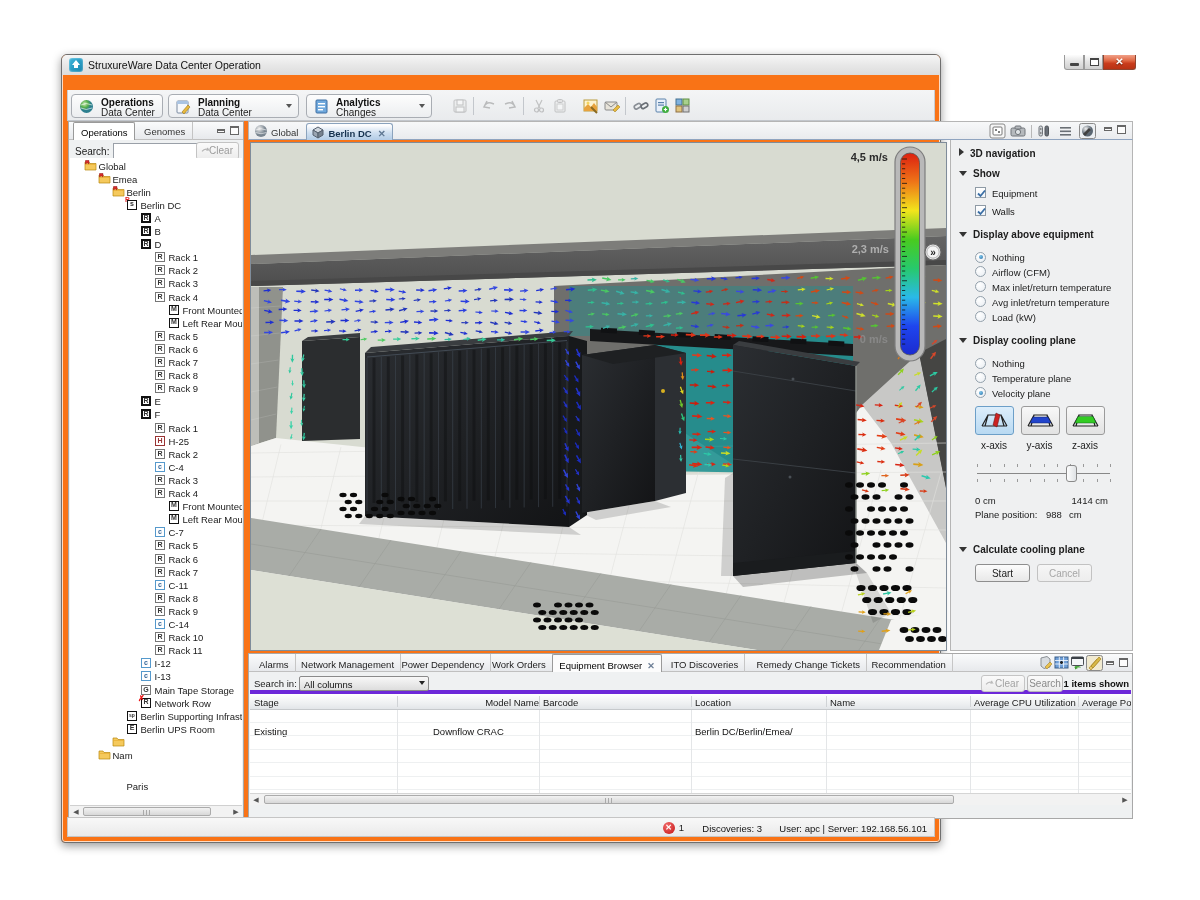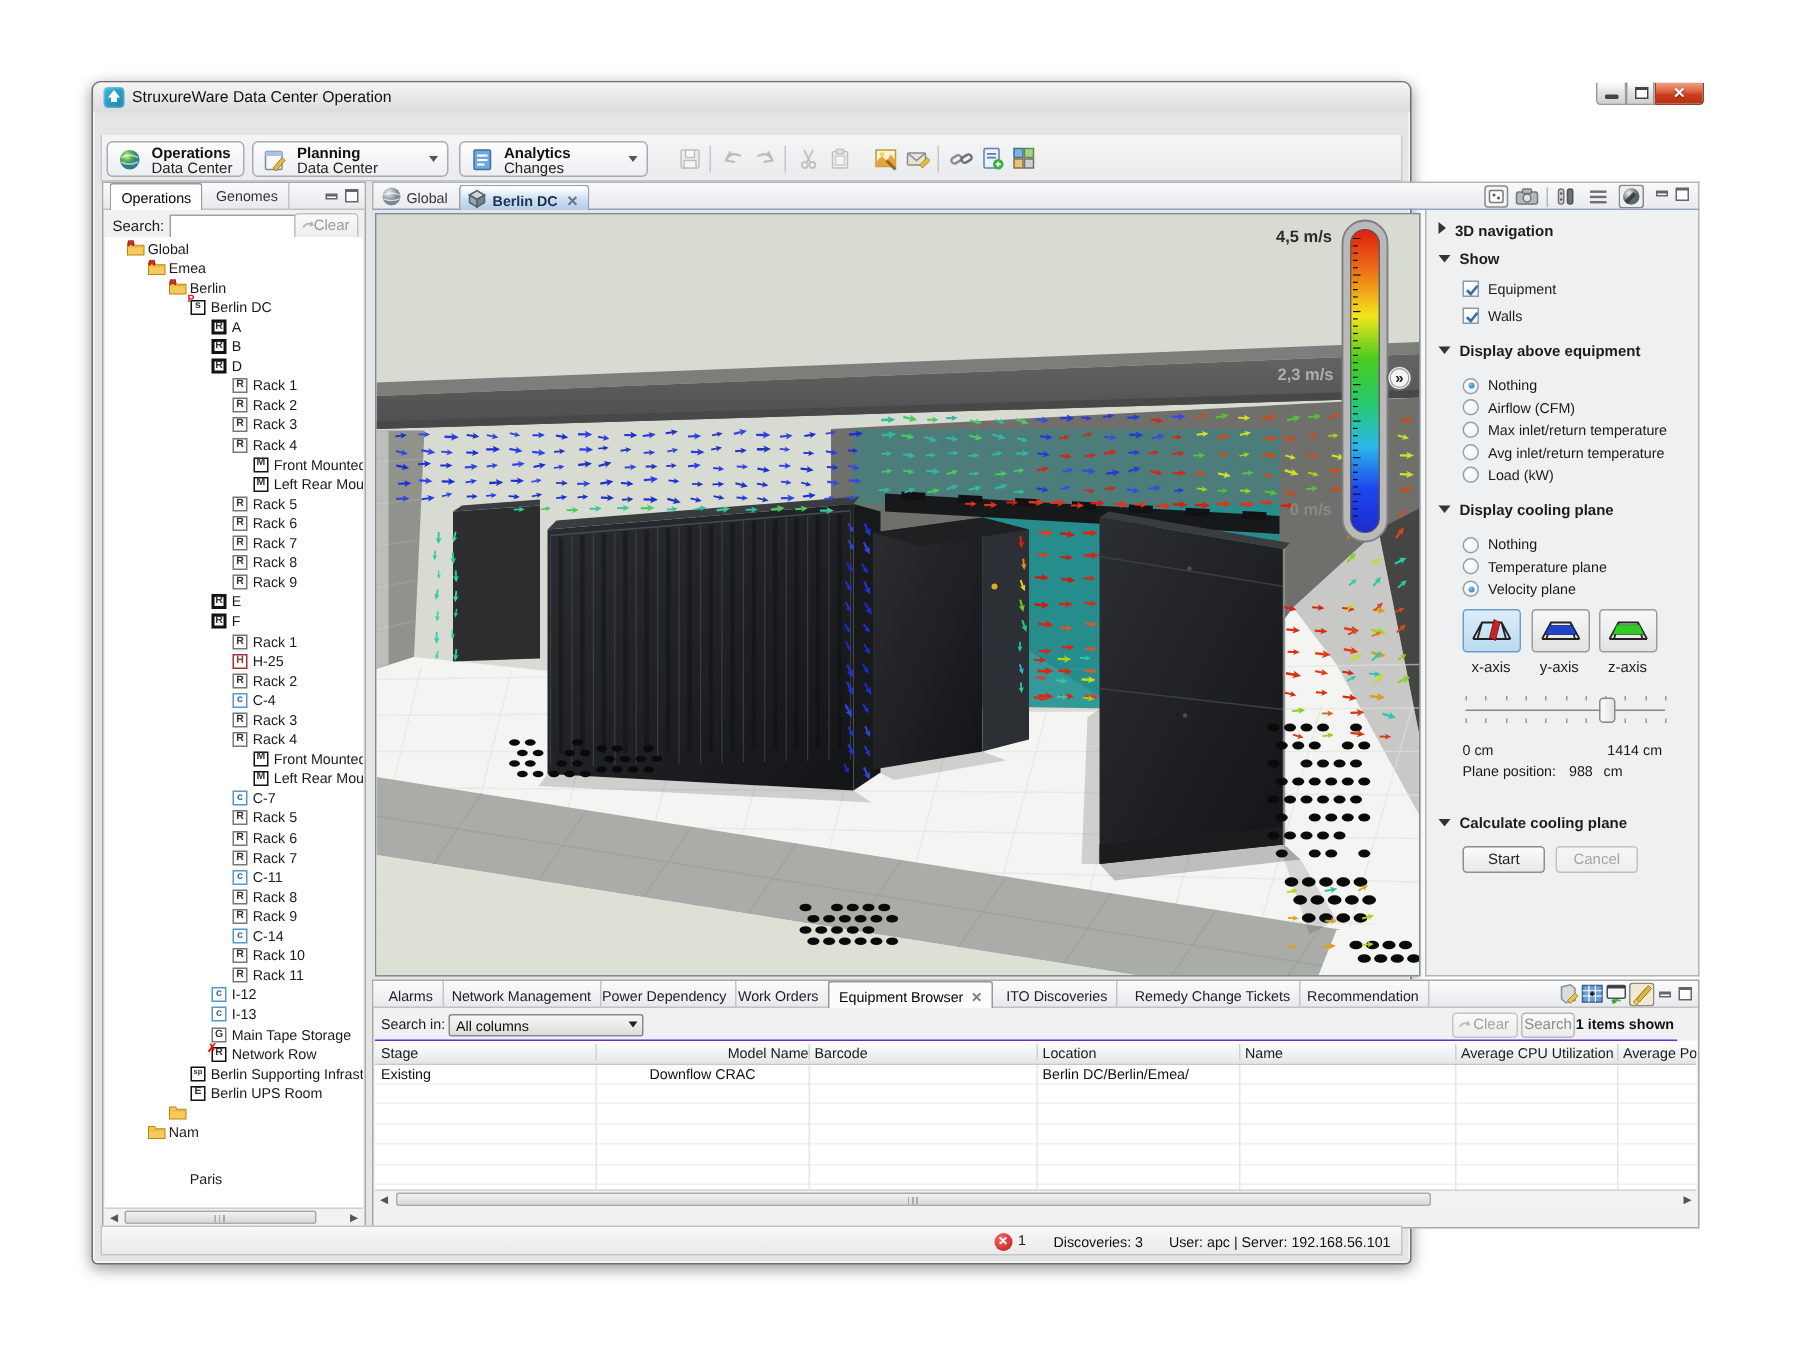--- a/index.html
+++ b/index.html
@@ -1,19 +1,19 @@
 <!DOCTYPE html>
 <html><head>
 <meta charset="utf-8">
 <style>
   * { margin:0; padding:0; box-sizing:border-box; }
   html,body { width:1200px; height:900px; background:#ffffff; font-family:"Liberation Sans", sans-serif; overflow:hidden; }
   #window {
     position:absolute; left:61px; top:54px; width:880px; height:789px;
-    background:#e5e5e5; border:1px solid #6f6f6f; border-radius:6px 6px 4px 4px;
+    background:#f97316; border:1px solid #6f6f6f; border-radius:6px 6px 4px 4px;
     box-shadow:0 3px 10px rgba(0,0,0,.4), inset 0 0 0 1px rgba(255,255,255,.75);
     font-size:10px; color:#1a1a1a;
   }
   
   #titlebar { position:absolute; left:0; top:0; right:0; height:20px;
     background:linear-gradient(#f6f6f6,#e9e9e9 45%,#dcdcdc); border-radius:5px 5px 0 0; }
   #title-icon { position:absolute; left:7px; top:3px; width:14px; height:14px; border-radius:3px;
     background:linear-gradient(135deg,#3fb7dc,#1583ac); box-shadow:inset 0 0 2px rgba(255,255,255,.7); }
   #title-icon svg { position:absolute; left:1px; top:1px; }
   #title-text { position:absolute; left:26px; top:4px; font-size:10.5px; color:#111; }
@@ -109,38 +109,38 @@
   #slider-thumb { position:absolute; width:11px; height:17px; border:1px solid #8a8a8a; border-radius:3px;
     background:linear-gradient(90deg,#fdfdfd,#dfe2e5); }
   .opt-text { position:absolute; font-size:9.5px; color:#1a1a1a; }
   .opt-btn { position:absolute; width:55px; height:18px; border:1px solid #8e8e8e; border-radius:3px;
     background:linear-gradient(#fcfcfc,#e8e8e8); font-size:10px; text-align:center; padding-top:3px; color:#222; }
   .opt-btn.disabled { border-color:#c2c2c2; color:#a6a6a6; background:linear-gradient(#f6f6f6,#ededed); }
   
   #bottom-panel { left:186px; top:598px; width:885px; height:166px; }
   .btab { position:absolute; top:0; height:18px; padding:4.5px 6px 0 6px; font-size:9.5px; color:#222; border-right:1px solid #c6c6c6; }
   .btab.active { background:#fcfcfc; border:1px solid #9a9a9a; border-bottom:none; border-radius:2px 2px 0 0; color:#000; }
-  #bp-search-row { position:absolute; left:1px; right:14px; top:19px; height:21px; background:#eff1f2; border-bottom:1px solid #6d28d9; }
+  #bp-search-row { position:absolute; left:1px; right:1px; top:19px; height:21px; background:#eff1f2; border-bottom:4px solid #6d28d9; }
   #bp-search-label { position:absolute; left:4px; top:5px; font-size:9.5px; }
   #bp-combo { position:absolute; left:49px; top:3px; width:130px; height:15px; border:1px solid #8a8a8a; border-radius:2px;
     background:linear-gradient(#f8f8f8,#dddddd); }
   #bp-combo .val { position:absolute; left:4px; top:2px; font-size:9.5px; color:#111; }
   #bp-combo .drop { position:absolute; right:3px; top:4px; width:0; height:0; border-left:3.5px solid transparent; border-right:3.5px solid transparent; border-top:4px solid #222; }
   #bp-clear { position:absolute; right:106px; top:2px; width:44px; height:17px; border:1px solid #c5c5c5; border-radius:3px;
     background:linear-gradient(#fafafa,#ececec); color:#a2a2a2; text-align:right; padding:2px 5px 0 0; }
   #bp-clear .undo-ico { position:absolute; left:3px; top:4px; width:11px; height:8px; opacity:.45; }
   #bp-searchbtn { position:absolute; right:68px; top:2px; width:36px; height:17px; border:1px solid #b8b8b8; border-radius:3px;
     background:linear-gradient(#fbfbfb,#ebebeb); color:#8a8a8a; text-align:center; padding-top:2px; }
   #bp-items { position:absolute; right:2px; top:5px; font-weight:bold; color:#111; font-size:9.5px; }
   #bp-table { position:absolute; left:1px; right:1px; top:40px; height:99px; background:#fff; overflow:hidden; }
   #bp-thead { position:absolute; left:0; right:0; top:0; height:16px; background:linear-gradient(#ffffff,#eceef0 70%,#e2e5e8); border-bottom:1px solid #c6c9cc; }
   .th { position:absolute; top:2.5px; font-size:9.5px; color:#1a1a1a; padding-left:4px; height:13px; white-space:nowrap; overflow:hidden; }
   .col-line { position:absolute; top:16px; bottom:0; width:1px; background:#e4e6e8; }
   .trow { position:absolute; left:0; right:0; height:13px; border-bottom:1px solid #eef0f1; }
-  .td { position:absolute; top:1px; font-size:9.5px; color:#111; padding-left:4px; white-space:nowrap; }
+  .td { position:absolute; top:16px; font-size:9.5px; color:#111; padding-left:4px; white-space:nowrap; }
   #bp-hscroll { position:absolute; left:1px; right:1px; top:149px; height:12px; background:#f2f2f2; border-top:1px solid #d5d5d5; }
   
   #statusbar { position:absolute; left:5px; right:5px; bottom:5px; height:20px;
     background:linear-gradient(#f8f8f8,#eaeaea); border:1px solid #c5c5c5; }
   #status-err { position:absolute; right:250px; top:4px; font-size:9.5px; }
   #err-ico { position:absolute; left:-16px; top:0px; width:12px; height:12px; border-radius:50%;
     background:radial-gradient(circle at 35% 30%, #f26a6a, #c41212); color:#fff; font-size:8px; font-weight:bold; text-align:center; line-height:12px; }
   #status-disc { position:absolute; right:172px; top:5px; color:#111; font-size:9.5px; }
   #status-user { position:absolute; right:7px; top:5px; color:#111; font-size:9.5px; }
   text { font-family:"Liberation Sans", sans-serif; }

